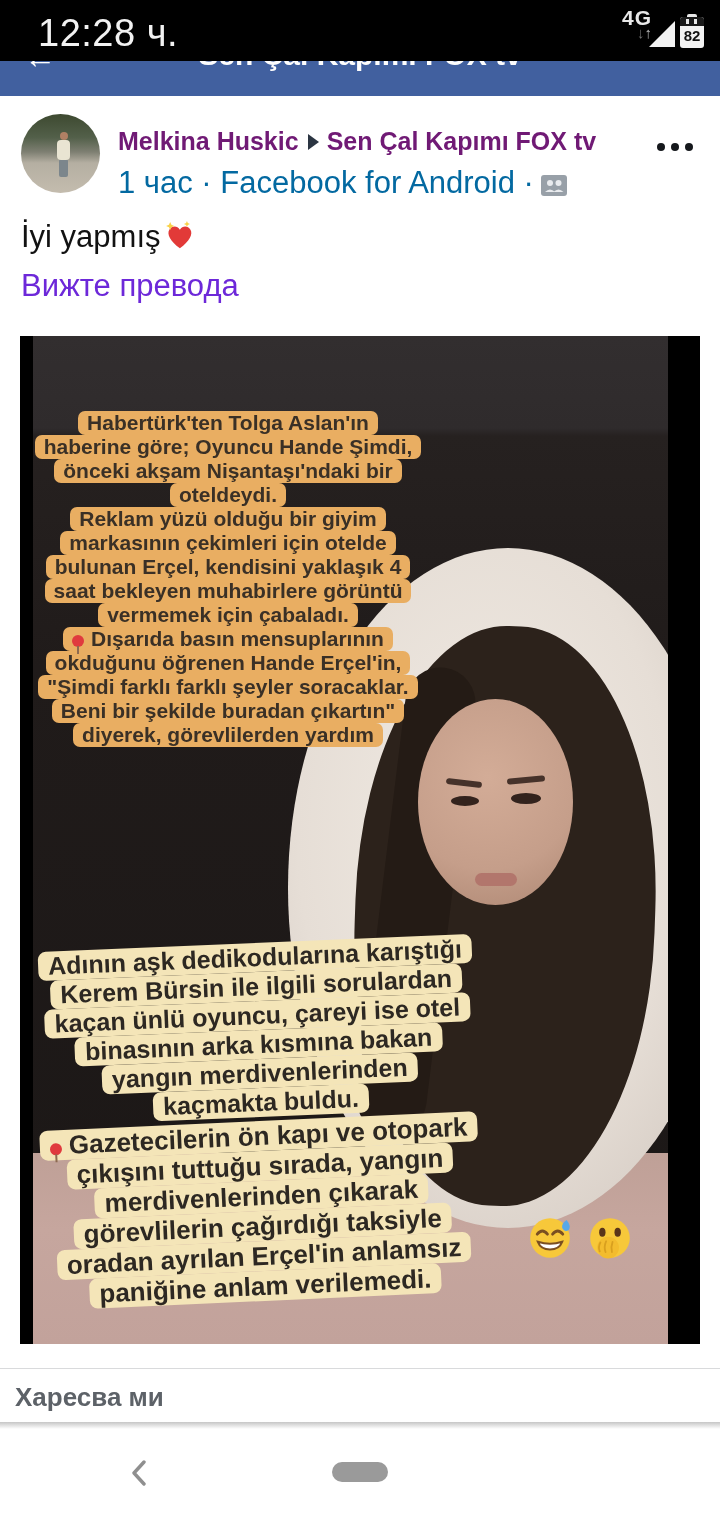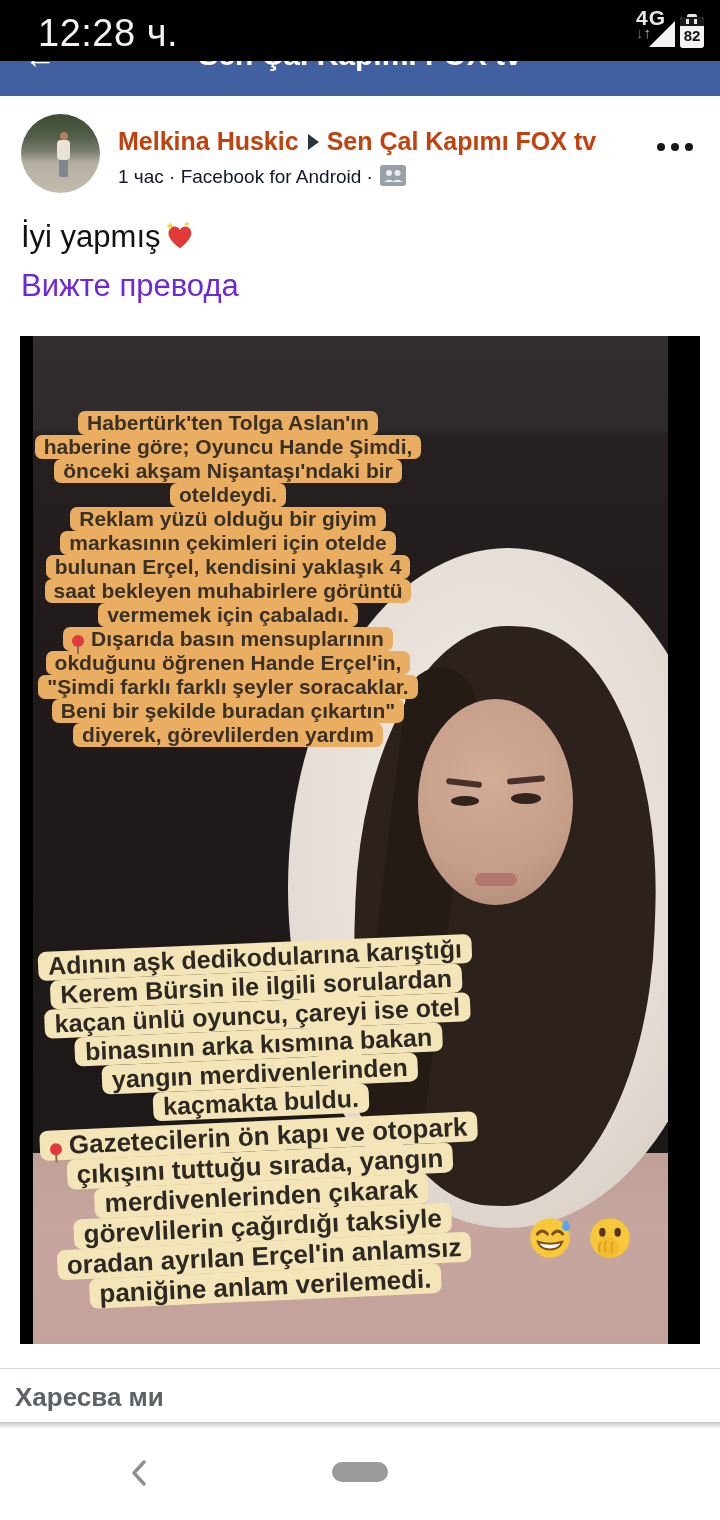--- a/index.html
+++ b/index.html
@@ -4,21 +4,21 @@
 <style>
   * { margin:0; padding:0; box-sizing:border-box; }
   html,body { width:720px; height:1520px; }
   body {
     position:relative; background:#fff; overflow:hidden;
     font-family:"Liberation Sans", sans-serif;
   }
   
   .status-bar { position:absolute; left:0; top:0; width:720px; height:61px; background:#000; }
   .sb-time { position:absolute; left:38px; top:12px; color:#f2f2f2; font-size:38px; letter-spacing:.5px; }
-  .sb-net { position:absolute; left:636px; top:6px; width:44px; text-align:left; }
+  .sb-net { position:absolute; left:608px; top:6px; width:44px; text-align:right; }
   .sb-net-label { color:#e8e8e8; font-size:21px; font-weight:bold; letter-spacing:1px; }
   .sb-arrows { margin-top:-4px; font-size:15px; line-height:14px; }
   .sb-arrow-down { color:#6f6f6f; }
   .sb-arrow-up { color:#b5b5b5; }
   .sb-signal { position:absolute; left:649px; top:21px; }
   .sb-battery { position:absolute; left:680px; top:14px; width:32px; height:34px; }
   .bat-cap { position:absolute; left:7px; top:0; width:10px; height:4px; background:#e8e8e8; border-radius:2px 2px 0 0; }
   .bat-body { position:absolute; left:0; top:3px; width:24px; height:31px; background:#f2f2f2; border-radius:3px; overflow:hidden; }
   .bat-empty { position:absolute; left:0; top:0; width:24px; height:9px; background:#1a1a1a; }
   .bat-tick { position:absolute; top:2px; width:3px; height:5px; background:#e8e8e8; }
@@ -28,24 +28,24 @@
   .app-bar { position:absolute; left:0; top:61px; width:720px; height:35px; background:#41609f; overflow:hidden; }
   .app-bar-title { position:absolute; left:50%; transform:translateX(-50%); top:-23px; white-space:nowrap;
                    color:#fdfdfd; font-size:30px; font-weight:bold; }
   .app-bar-back { position:absolute; left:24px; top:-22px; color:#fdfdfd; font-size:32px; }
   
   .avatar { position:absolute; left:21px; top:114px; width:79px; height:79px; border-radius:50%; overflow:hidden;
             background:linear-gradient(180deg,#3d4930 0%,#53604a 30%,#7e7f72 48%,#b5afa2 62%,#c4bcae 100%); }
   .avatar-figure { position:absolute; left:36px; top:26px; width:13px; height:20px; background:#e9e4d2; border-radius:4px; }
   .avatar-legs { position:absolute; left:38px; top:45px; width:9px; height:18px; background:#7c868c; border-radius:2px; }
   .avatar-head { position:absolute; left:39px; top:18px; width:8px; height:8px; border-radius:50%; background:#b08064; }
-  .author-line { position:absolute; left:118px; top:127px; font-size:25px; font-weight:bold; color:#c2410c; white-space:nowrap; }
+  .author-line { position:absolute; left:118px; top:127px; font-size:25px; font-weight:bold; color:#701a75; white-space:nowrap; }
   .shared-arrow { display:inline-block; width:0; height:0; border-left:11px solid #2b3542;
                   border-top:8px solid transparent; border-bottom:8px solid transparent; margin:0 8px 0 9px; }
-  .meta-line { position:absolute; left:118px; top:165px; font-size:19px; color:#0f172a; white-space:nowrap; }
+  .meta-line { position:absolute; left:118px; top:165px; font-size:31px; color:#0369a1; white-space:nowrap; }
   .group-icon { display:inline-block; vertical-align:-3px; margin-left:7px; }
   .menu-dots { position:absolute; right:27px; top:143px; display:flex; gap:6px; cursor:pointer; }
   .menu-dots i { width:8px; height:8px; border-radius:50%; background:#15181c; }
   
   .post-text { position:absolute; left:21px; top:219px; font-size:31px; color:#121212; }
   .heart-emoji { display:inline-block; vertical-align:-4px; margin-left:2px; }
   .translate-link { position:absolute; left:21px; top:268px; font-size:31px; color:#6d28d9; cursor:pointer; }
   
   .post-image { position:absolute; left:20px; top:336px; width:680px; height:1008px; background:#000; cursor:pointer; }
   .photo-inner { position:absolute; left:13px; right:32px; top:0; bottom:0; overflow:hidden;

